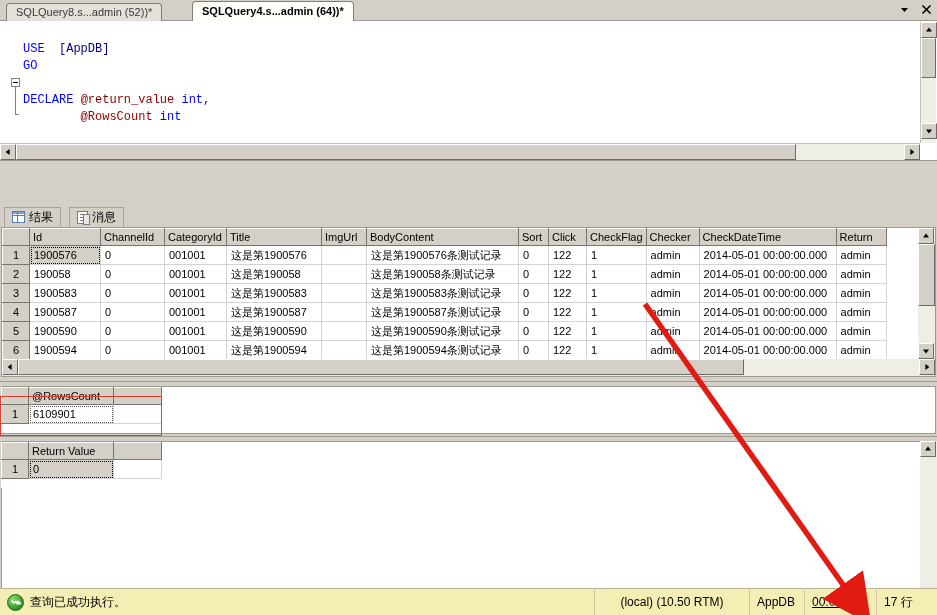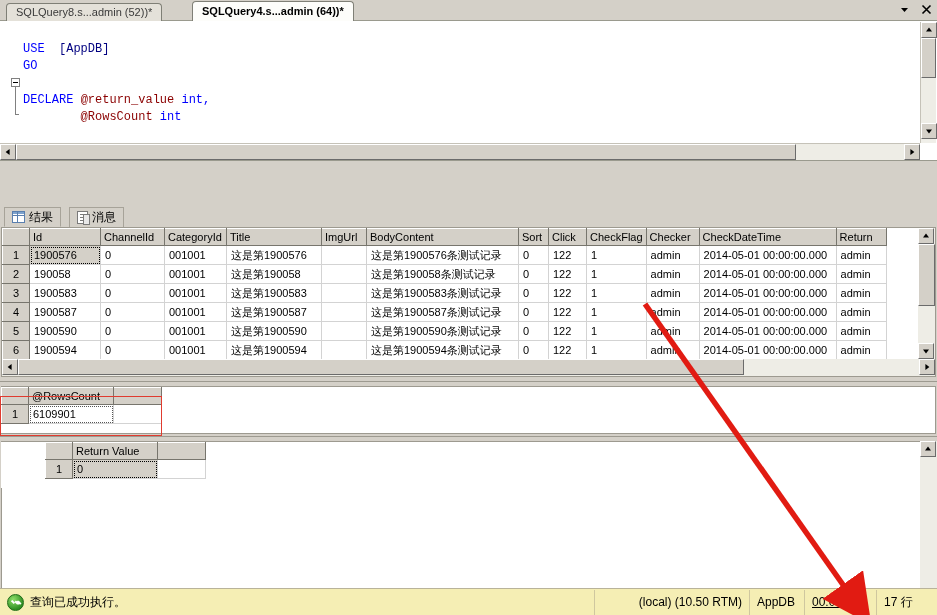--- a/index.html
+++ b/index.html
@@ -180,21 +180,21 @@
 
   .gridvs{
     position:absolute;right:0;top:0;width:17px;bottom:17px;background:#eeede6;
   }
   .gridhs{
     position:absolute;left:0;bottom:0;right:0;height:17px;background:#eeede6;
   }
 
   
   #grid-rows{left:1px;top:202px;width:935px;height:35px;border:none;background:#d4d0c8;}
-  #grid-ret{left:1px;top:252px;width:935px;height:35px;border:none;background:#d4d0c8;padding-left:44px;}
+  #grid-ret{left:1px;top:252px;width:935px;height:35px;border:none;background:#d4d0c8;}
   .redbox{
     position:absolute;left:0px;top:199px;width:162px;height:40px;
     border:1px solid #e03b2f;box-sizing:border-box;pointer-events:none;z-index:6;
   }
   .sep{
     position:absolute;left:0;width:937px;height:3px;background:#d4d0c8;
     border-top:1px solid #9d9a90;
   }
   .whitefill{position:absolute;background:#fff;border:1px solid #9d9a90;box-sizing:border-box;}
 
@@ -532,21 +532,21 @@
           <i></i>
         </div>
     </div>
   </div>
 
   <div class="status">
     <div class="st-cell st-grow" style="border-right:1px solid #cfc79f;gap:6px;">
       <span class="st-ok"></span>
       <span>查询已成功执行。</span>
     </div>
-    <div class="st-cell" style="width:155px;justify-content:flex-end;">
+    <div class="st-cell" style="width:155px;justify-content:center;">
       <span>(local) (10.50 RTM)</span>
     </div>
     <div class="st-cell" style="width:55px;">
       <span>AppDB</span>
     </div>
     <div class="st-cell" style="width:72px;text-decoration:underline;">
       <span>00:00:04</span>
     </div>
     <div class="st-cell" style="width:60px;border-right:none;">
       <span>17 行</span>

